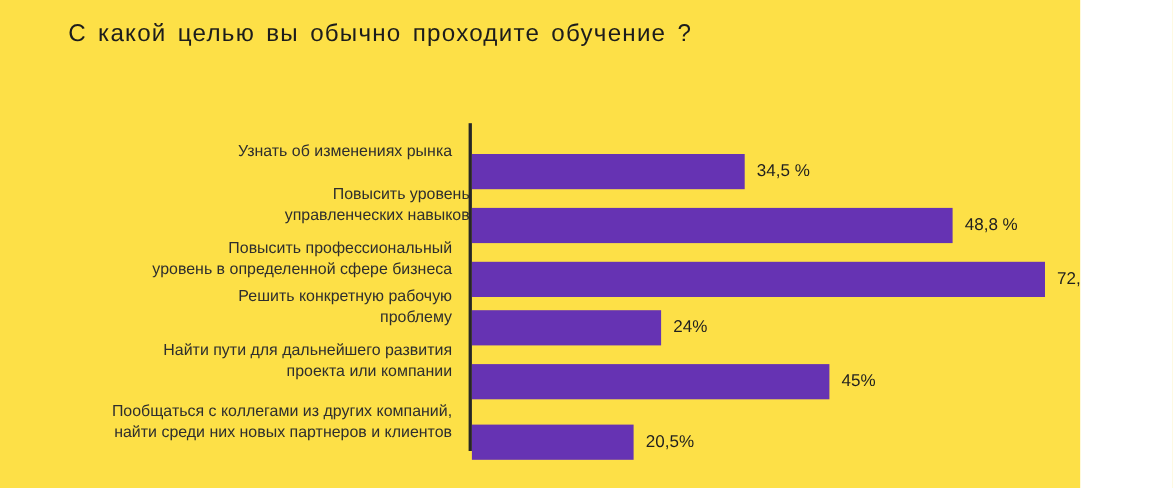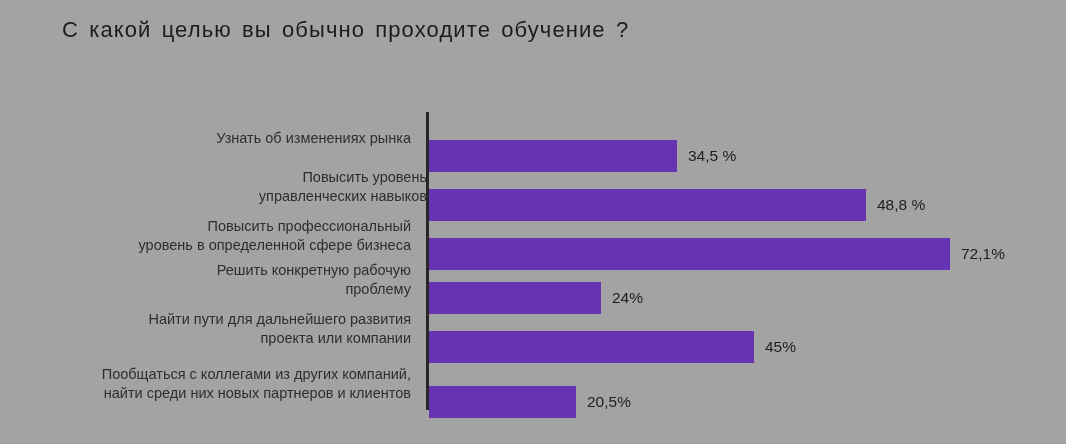--- a/index.html
+++ b/index.html
@@ -6,23 +6,23 @@
     margin: 0;
     padding: 0;
     background: #ffffff;
   }
   body {
     font-family: "Liberation Sans", sans-serif;
     -webkit-font-smoothing: antialiased;
   }
   #screenshot {
     position: relative;
-    width: 1066px;
+    width: 982px;
     height: 444px;
-    background: #a3a3a3;
+    background: #fde047;
     overflow: hidden;
   }
 
   
   #chart-title {
     position: absolute;
     left: 62px;
     top: 17px;
     font-size: 22px;
     font-weight: 400;

